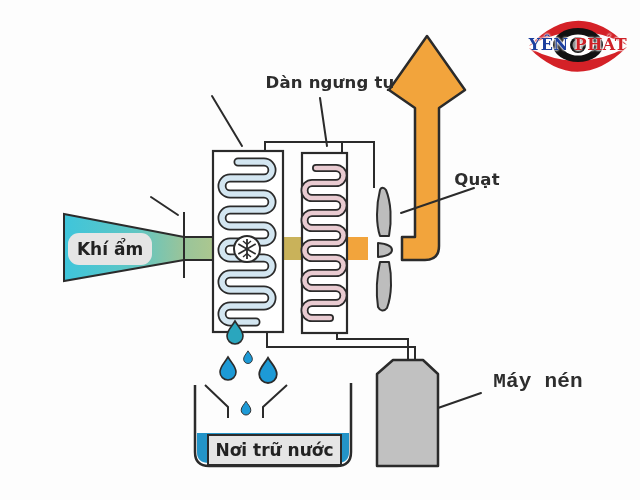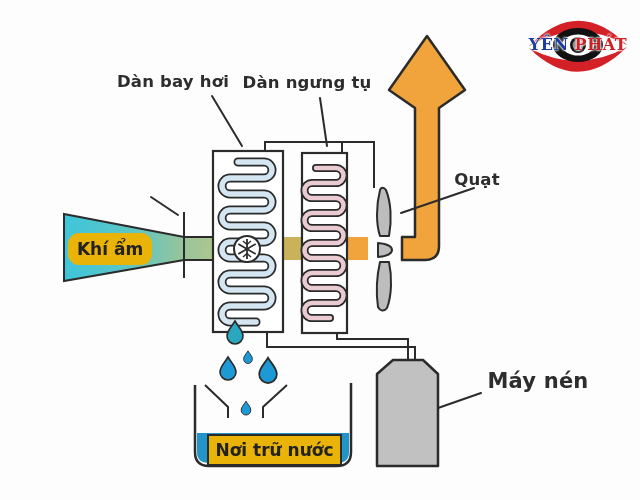--- a/index.html
+++ b/index.html
@@ -8,21 +8,21 @@
     font-family:"DejaVu Sans",sans-serif;overflow:hidden;
   }
   .stage svg{position:absolute;left:0;top:0;}
   .lbl{
     position:absolute;transform:translate(-50%,-50%);
     font-size:16.5px;font-weight:600;color:#2d2d2d;white-space:nowrap;
     letter-spacing:.2px;
   }
   .lbl.big{font-size:21px;}
   .pill{
-    position:absolute;background:#eab308;border-radius:11px;
+    position:absolute;background:#e5e5e5;border-radius:11px;
     display:flex;align-items:center;justify-content:center;
     font-size:17px;font-weight:600;color:#222;white-space:nowrap;
   }
   .pill.bordered{border:2px solid #2b2b2b;border-radius:0;}
   .logo-text{
     position:absolute;left:528px;top:35px;width:100px;text-align:center;
     font-family:"DejaVu Serif",serif;font-weight:700;font-size:16px;
     letter-spacing:.5px;white-space:nowrap;
     text-shadow:0 0 2px #fff,0 0 2px #fff,0 0 3px #fff;
   }
@@ -116,24 +116,23 @@
     <g>
       <path d="M529 46 Q578 -4 627 45 Q578 18 529 46 Z" fill="#d42127"></path>
       <path d="M529 48 Q578 96 627 47 Q578 74 529 48 Z" fill="#d42127"></path>
       <ellipse cx="578" cy="45" rx="25" ry="17" fill="#111111"></ellipse>
       <ellipse cx="578" cy="45" rx="16" ry="10.5" fill="#ffffff"></ellipse>
       <circle cx="578" cy="45" r="8" fill="#111111"></circle>
       <circle cx="578" cy="45" r="5.5" fill="#8e8e8e"></circle>
     </g>
   </svg>
 
-  <div class="lbl" style="left:173px;top:81px;">Dàn bay hơi</div>
-  <div class="lbl" style="left:307px;top:82px;">Dàn ngưng tụ</div>
+  <div class="lbl" style="left:330px;top:82px;">Dàn ngưng tụ</div>
   <div class="lbl" style="left:477px;top:179px;">Quạt</div>
-  <div class="lbl big" style="left:538px;top:381px;">Máy nén</div>
+  <div class="lbl big" style="left:538px;top:381px;font-family:Liberation Mono, monospace;">Máy nén</div>
 
   <div class="pill" style="left:68px;top:233px;width:84px;height:32px;">Khí ẩm</div>
 
   <div class="pill bordered" style="left:207px;top:434px;width:131px;height:28px;">Nơi trữ nước</div>
 
   <div class="logo-text">
     <span class="b">YÊN</span>
     <span class="r">PHÁT</span>
   </div>
 

